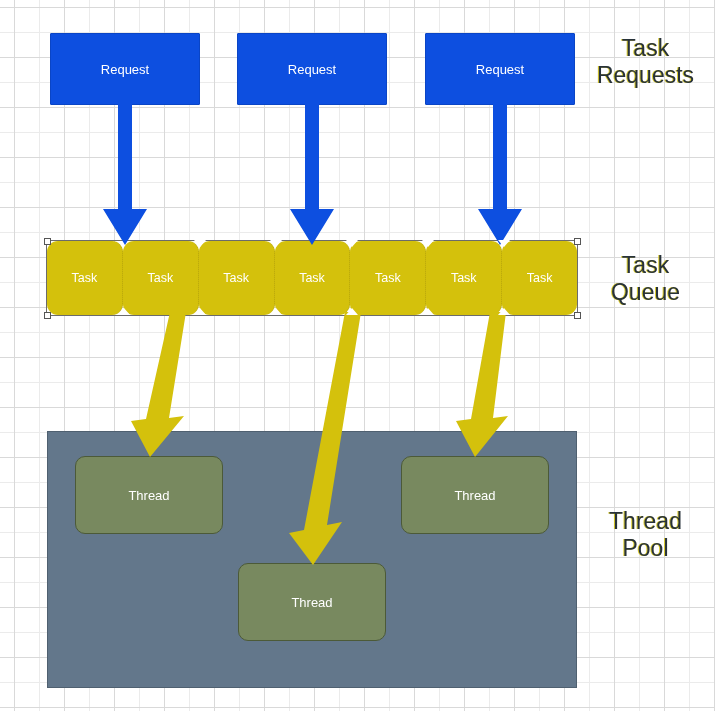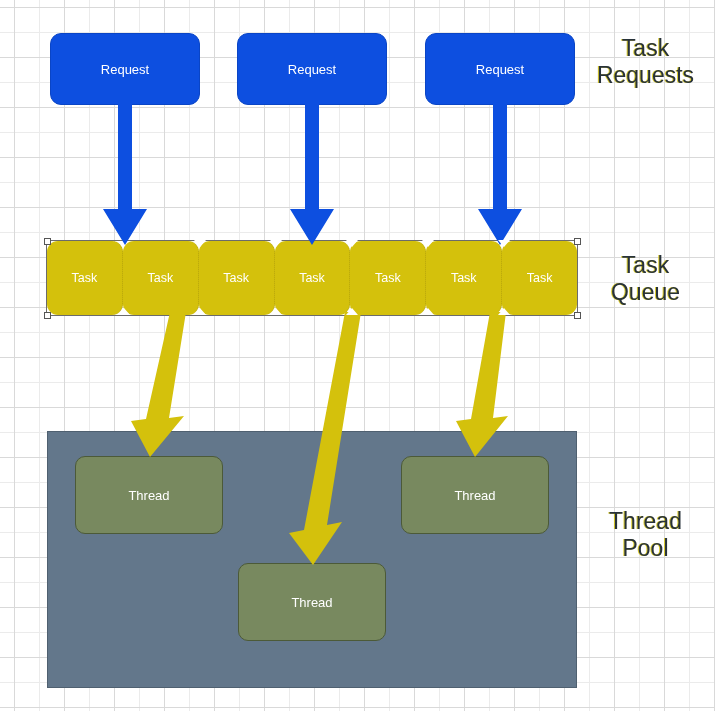--- a/index.html
+++ b/index.html
@@ -36,21 +36,21 @@
     pointer-events: none;
   }
 
   
   .request-box {
     position: absolute;
     width: 150px;
     height: 72px;
     background: #0d4fe0;
     border: 1px solid #0a45c6;
-    border-radius: 11px;
+    border-radius: 1px;
     display: flex;
     align-items: center;
     justify-content: center;
     box-sizing: border-box;
   }
 
   
   #task-queue {
     position: absolute;
     left: 47px;

